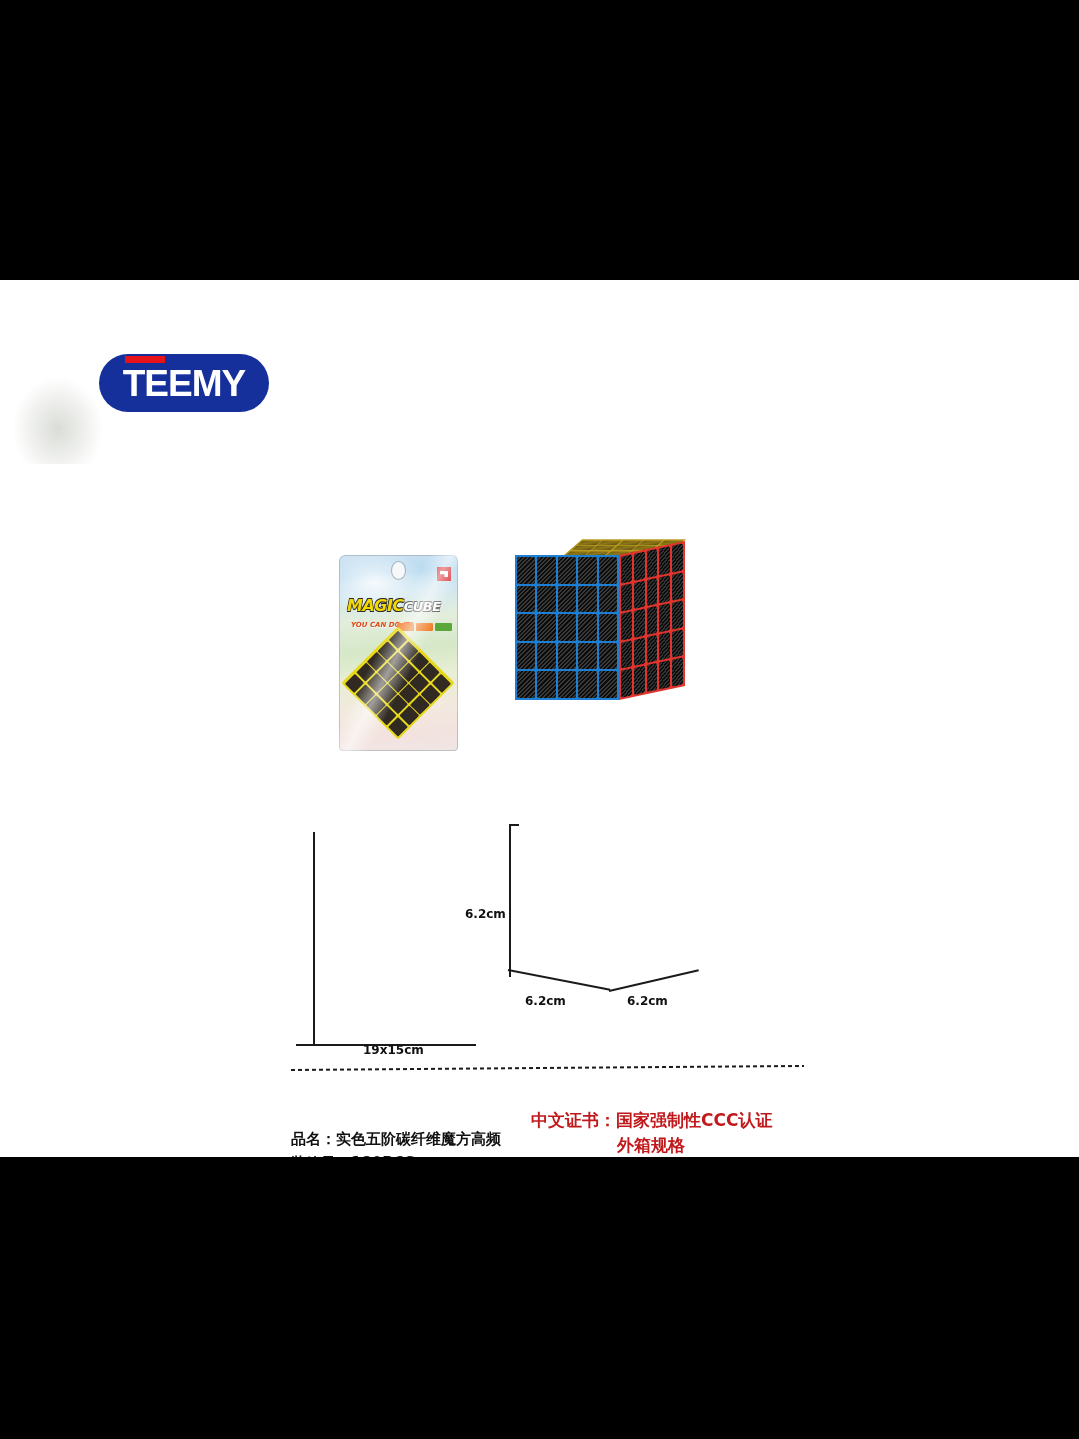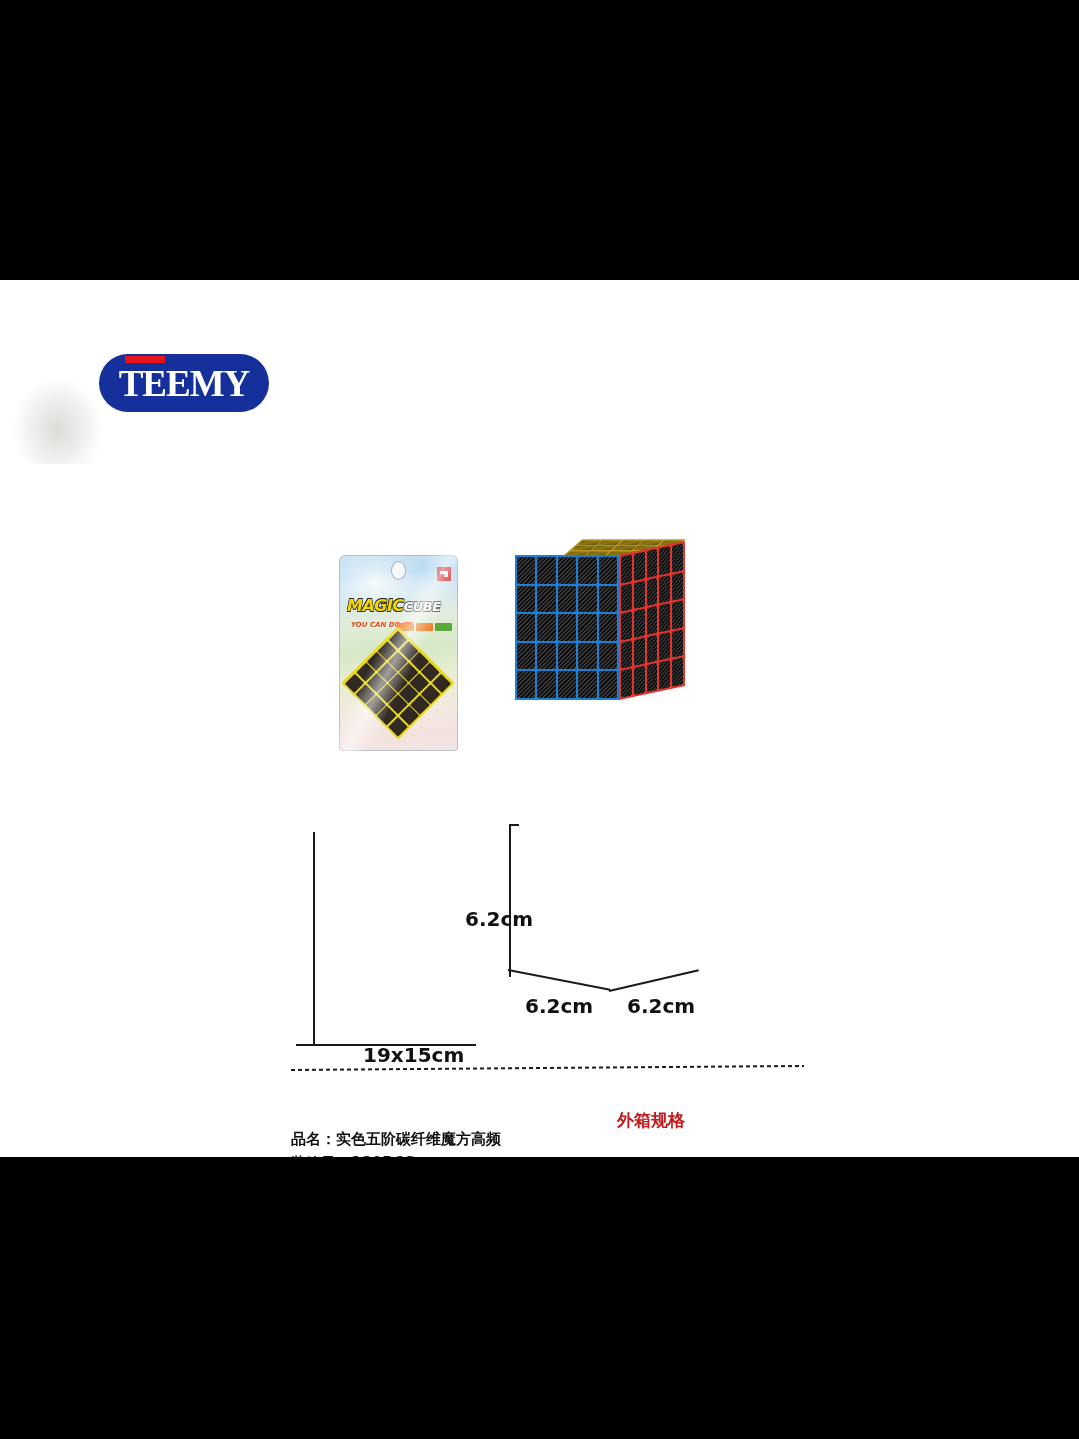--- a/index.html
+++ b/index.html
@@ -42,21 +42,21 @@
     display: flex;
     align-items: center;
     justify-content: center;
   }
   #brand-logo .wordmark {
     position: relative;
     color: #ffffff;
     font-size: 37px;
     font-weight: bold;
     letter-spacing: -1px;
-    font-family: Liberation Serif, serif;
+    font-family: Liberation Sans, sans-serif;
     line-height: 1;
   }
   #brand-logo .redbar {
     position: absolute;
     left: 26px; top: 2px;
     width: 40px; height: 7px;
     background: #e8131a;
   }
 
   
@@ -252,21 +252,21 @@
   #cube-face-top i {
     display: block;
     background: linear-gradient(160deg, #6e5c12 0%, #8d7718 50%, #5e4f10 100%);
     border-radius: 1px;
   }
 
   
   .dim-label {
     position: absolute;
     font-family: "DejaVu Sans", sans-serif;
-    font-size: 20px;
+    font-size: 12px;
     font-weight: bold;
     color: #111;
     white-space: nowrap;
   }
   #dim-pkg-vline {
     position: absolute;
     left: 313px; top: 552px;
     width: 2px; height: 213px;
     background: #1a1a1a;
   }
@@ -554,20 +554,21 @@
   </div>
 
   <div id="spec-block">
     <div class="spec-row">品名：实色五阶碳纤维魔方高频</div>
     <div class="spec-row">装箱量：180PCS</div>
     <div class="spec-row">毛净重：30/28 KGS</div>
     <div class="spec-row">外箱规格：93x40x60CM</div>
   </div>
 
   <div id="cert-block">
+    <div id="cert-cn-line1">中文证书：国家强制性CCC认证</div>
     <div id="cert-cn-line2">外箱规格</div>
     <div id="cert-en-row">
       <span id="cert-en-label">英文证书：</span><span id="cert-en-value">EN71  10P</span>
     </div>
     <div id="cert-en-line2">HR4040  ASTM</div>
   </div>
 
   <div id="sku-code">MF005</div>
 
 </div>

